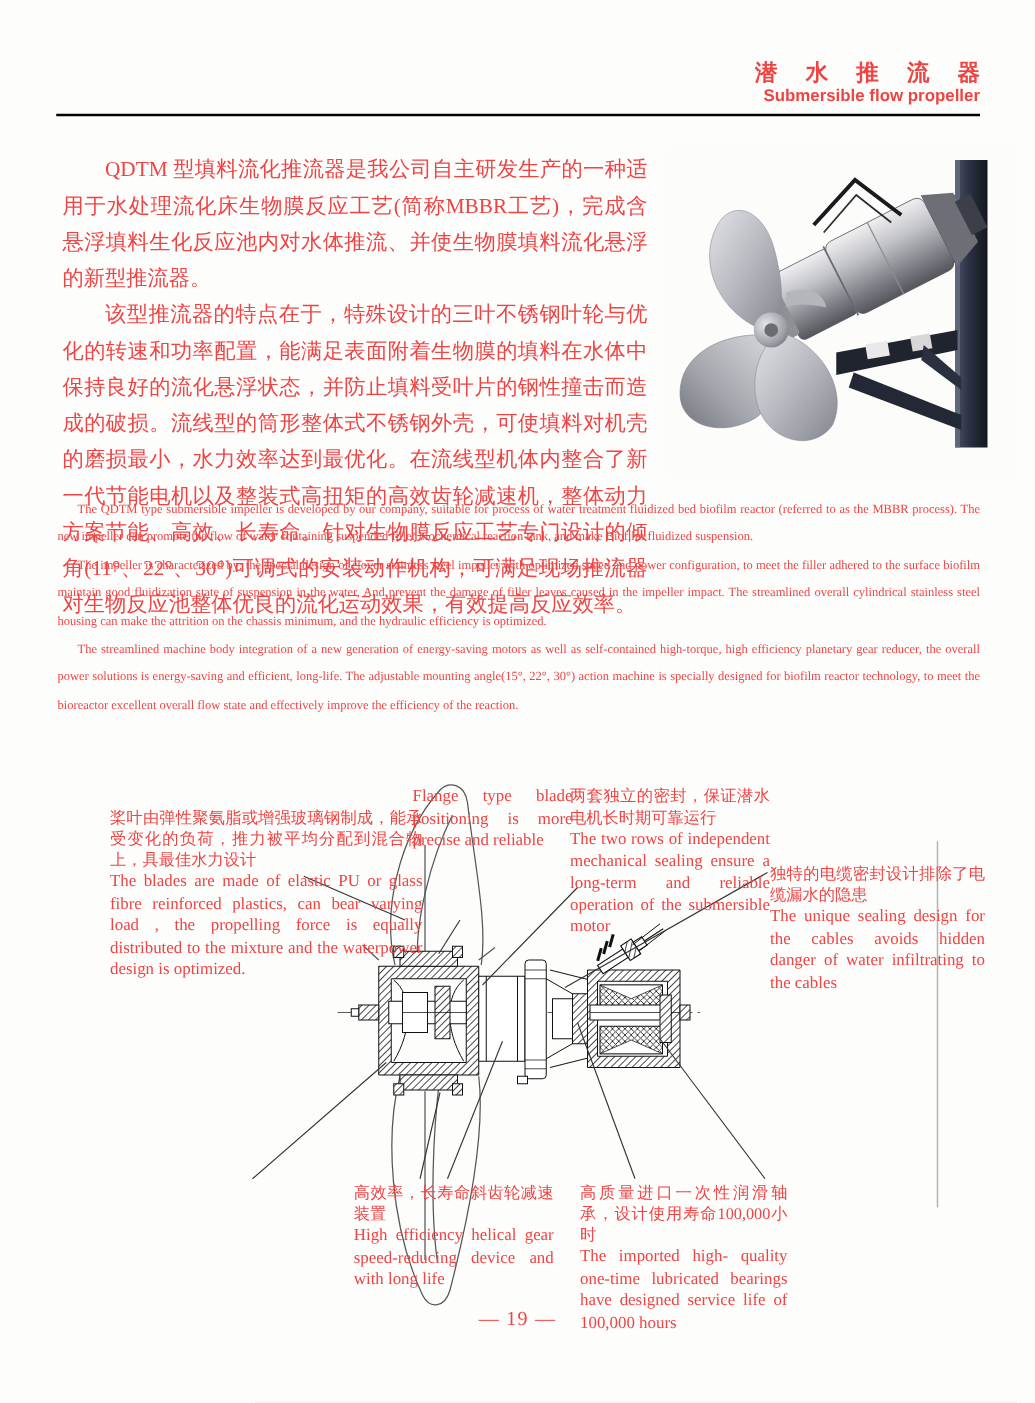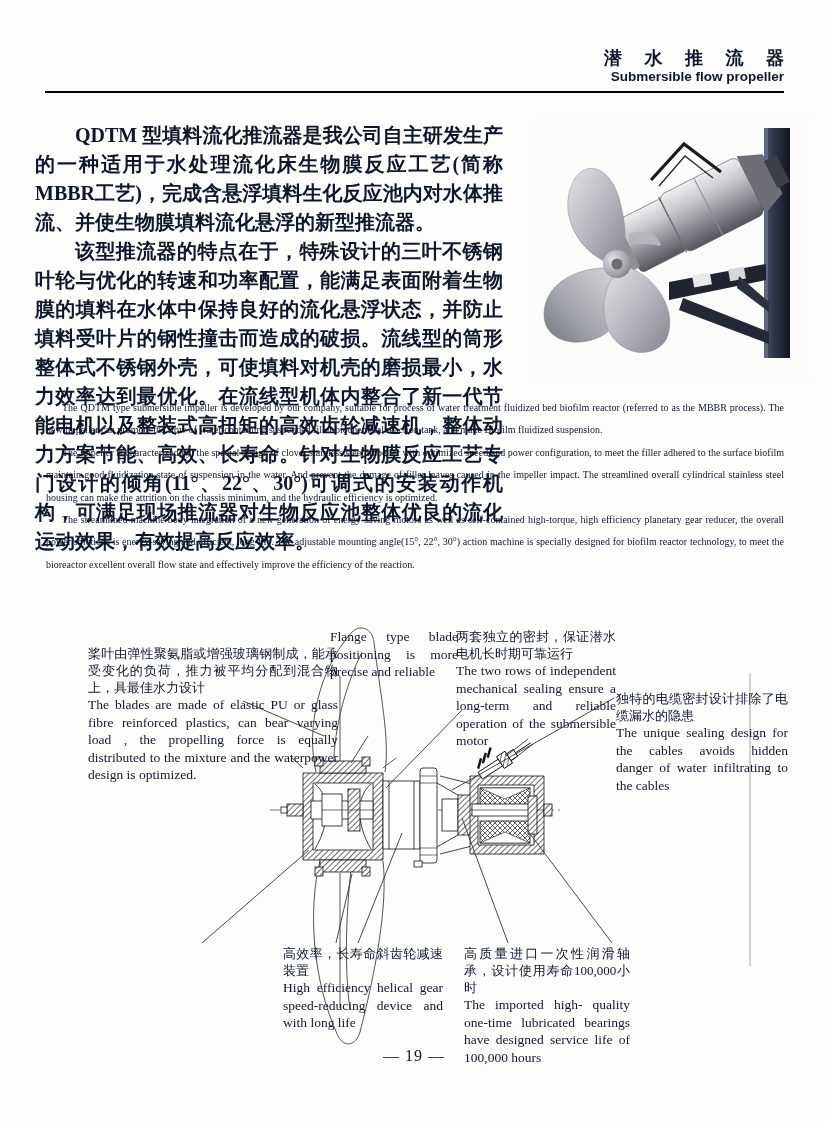--- a/index.html
+++ b/index.html
@@ -1,28 +1,28 @@
 <!DOCTYPE html>
 <html><head>
 <meta charset="utf-8">
 <style>
   html,body{margin:0;padding:0;background:#e8e8e8;}
   .page{
     position:relative;width:828px;height:1122px;margin:0 auto;
-    background:#fdfdfc;color:#0f172a;overflow:hidden;
+    background:#fdfdfc;color:#ef4444;overflow:hidden;
     font-family:"Liberation Serif","DejaVu Serif",serif;
   }
   
   .hdr{position:absolute;top:47px;right:44px;text-align:right;}
   .hdr .cn{font-size:18px;font-weight:bold;letter-spacing:9px;margin-right:-9px;line-height:22px;}
   .hdr .en{font-size:13.5px;font-weight:bold;font-family:"Liberation Sans","DejaVu Sans",sans-serif;line-height:16px;}
   .hdr-rule{position:absolute;top:91px;left:45px;width:739px;height:2px;background:#000;}
   
-  .intro-cn{position:absolute;left:35px;top:121px;width:468px;
-    font-size:20px;line-height:29px;font-weight:bold;text-align:justify;}
+  .intro-cn{position:absolute;left:50px;top:121px;width:468px;
+    font-size:17px;line-height:29px;font-weight:normal;text-align:justify;}
   .intro-cn p{margin:0;text-indent:2em;}
   
   .photo{position:absolute;left:533px;top:116px;width:282px;height:266px;}
   
   .intro-en{position:absolute;left:46px;top:397px;width:738px;
     font-size:10px;line-height:22.4px;text-align:justify;}
   .intro-en p{margin:0;text-indent:1.6em;}
   
   .diagram{position:absolute;left:0;top:618px;width:828px;height:460px;}
   .diagram svg.art{position:absolute;left:0;top:0;}

